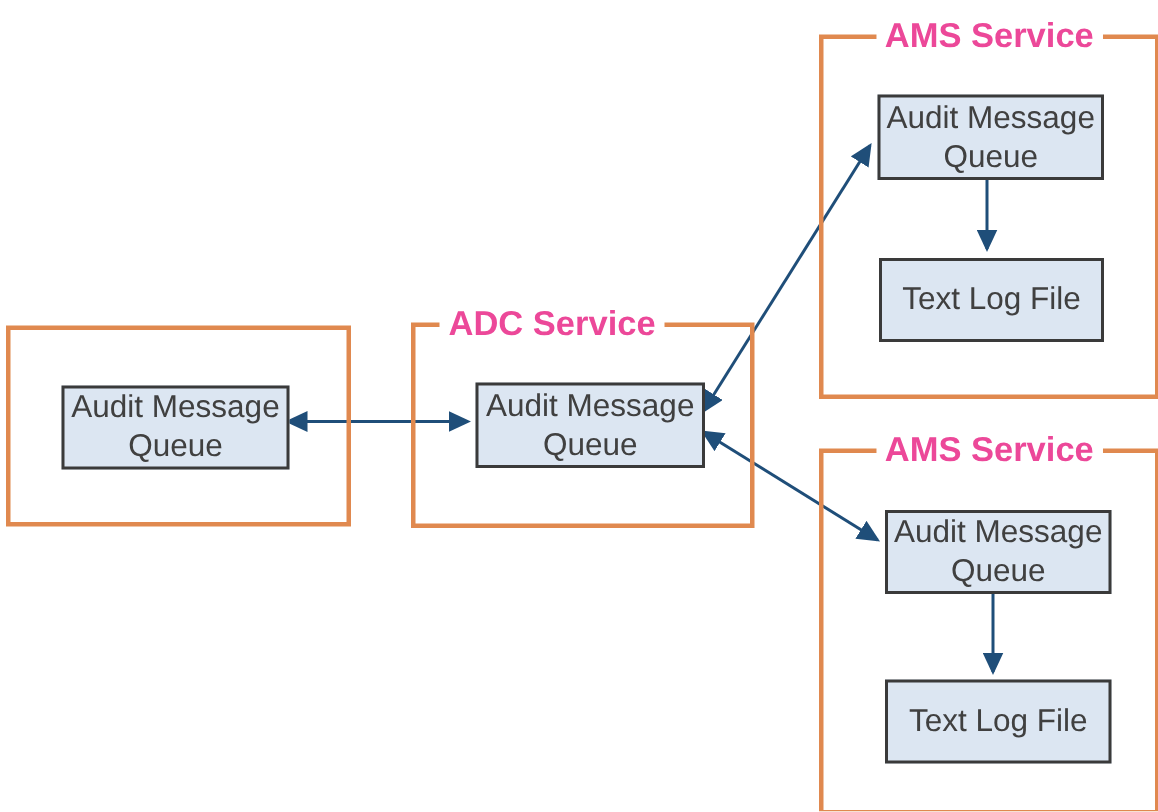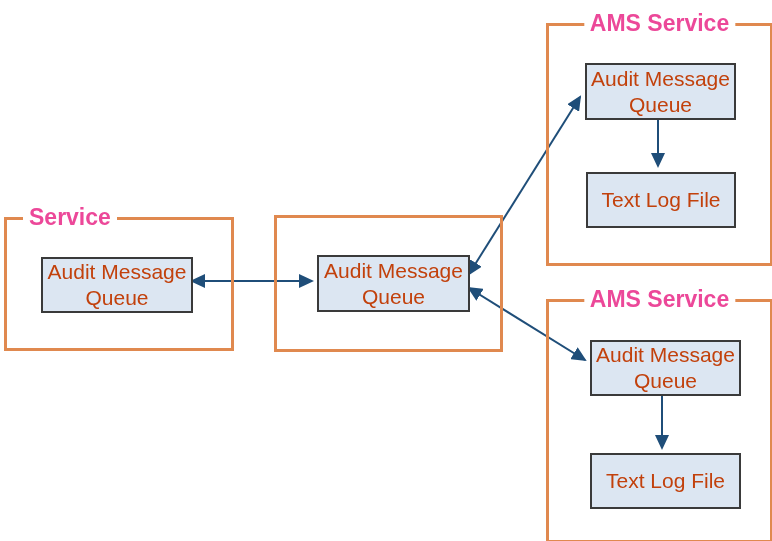--- a/index.html
+++ b/index.html
@@ -19,21 +19,21 @@
     font-size:23px; font-weight:bold; line-height:28px;
     white-space:nowrap; color:#ec4899;
   }
   .group-title.left   { left:16px; }
   .group-title.center { left:50%; transform:translateX(-50%); }
   .node {
     position:absolute;
     background:var(--node-fill, #DCE6F2);
     border:2px solid var(--node-border, #3A3A3A);
     display:flex; align-items:center; justify-content:center;
-    text-align:center; font-size:21px; line-height:1.22; color:#c2410c;
+    text-align:center; font-size:21px; line-height:1.22; color:#404040;
     box-sizing:border-box;
   }
   .arrows { position:absolute; left:0; top:0; pointer-events:none; }
   .arrows line { stroke:var(--arrow, #1F4E79); stroke-width:2; }
   .arrows marker path { fill:var(--arrow, #1F4E79); }
 </style>
 </head>
 <body>
 
 <div class="stage">
@@ -48,25 +48,25 @@
       </marker>
     </defs>
     <line x1="192" y1="281" x2="312" y2="281" marker-start="url(#ah-start)" marker-end="url(#ah-end)"></line>
     <line x1="469" y1="274" x2="580" y2="97" marker-start="url(#ah-start)" marker-end="url(#ah-end)"></line>
     <line x1="469" y1="288" x2="585" y2="360" marker-start="url(#ah-start)" marker-end="url(#ah-end)"></line>
     <line x1="658" y1="119" x2="658" y2="166" marker-end="url(#ah-end)"></line>
     <line x1="662" y1="395" x2="662" y2="448" marker-end="url(#ah-end)"></line>
   </svg>
 
   <div class="container" id="service" style="left:4px; top:217px; width:224px; height:128px;">
-    <div class="group-title left">Service</div>
     <div class="node" style="left:34px; top:37px; width:152px; height:56px;">Audit Message Queue</div>
   </div>
 
   <div class="container" id="adc" style="left:274px; top:215px; width:223px; height:131px;">
+    <div class="group-title left">ADC Service</div>
     <div class="node" style="left:40px; top:37px; width:153px; height:57px;">Audit Message Queue</div>
   </div>
 
   <div class="container" id="ams-top" style="left:546px; top:23px; width:221px; height:237px;">
     <div class="group-title center">AMS Service</div>
     <div class="node" style="left:36px; top:37px; width:151px; height:57px;">Audit Message Queue</div>
     <div class="node" style="left:37px; top:146px; width:150px; height:56px;">Text Log File</div>
   </div>
 
   <div class="container" id="ams-bottom" style="left:546px; top:299px; width:221px; height:238px;">

